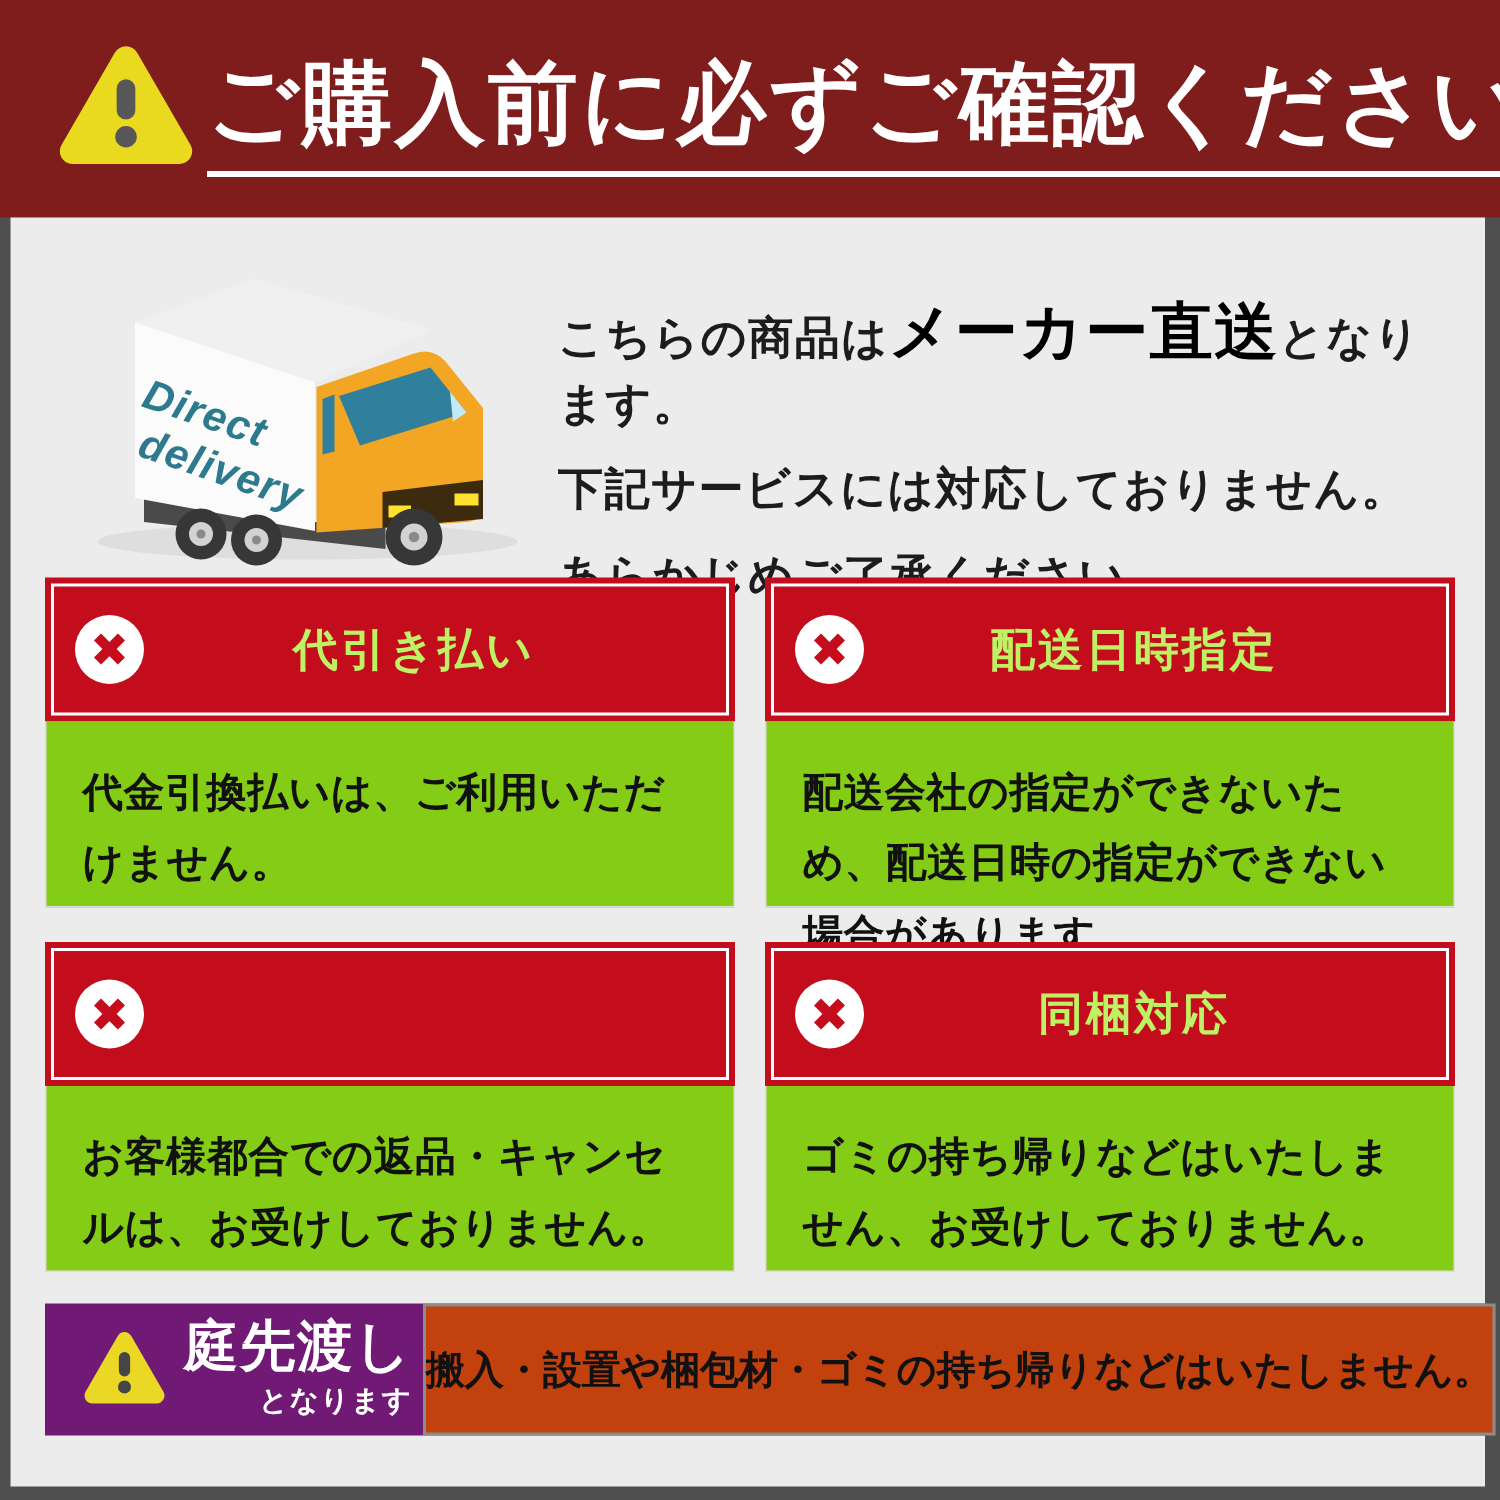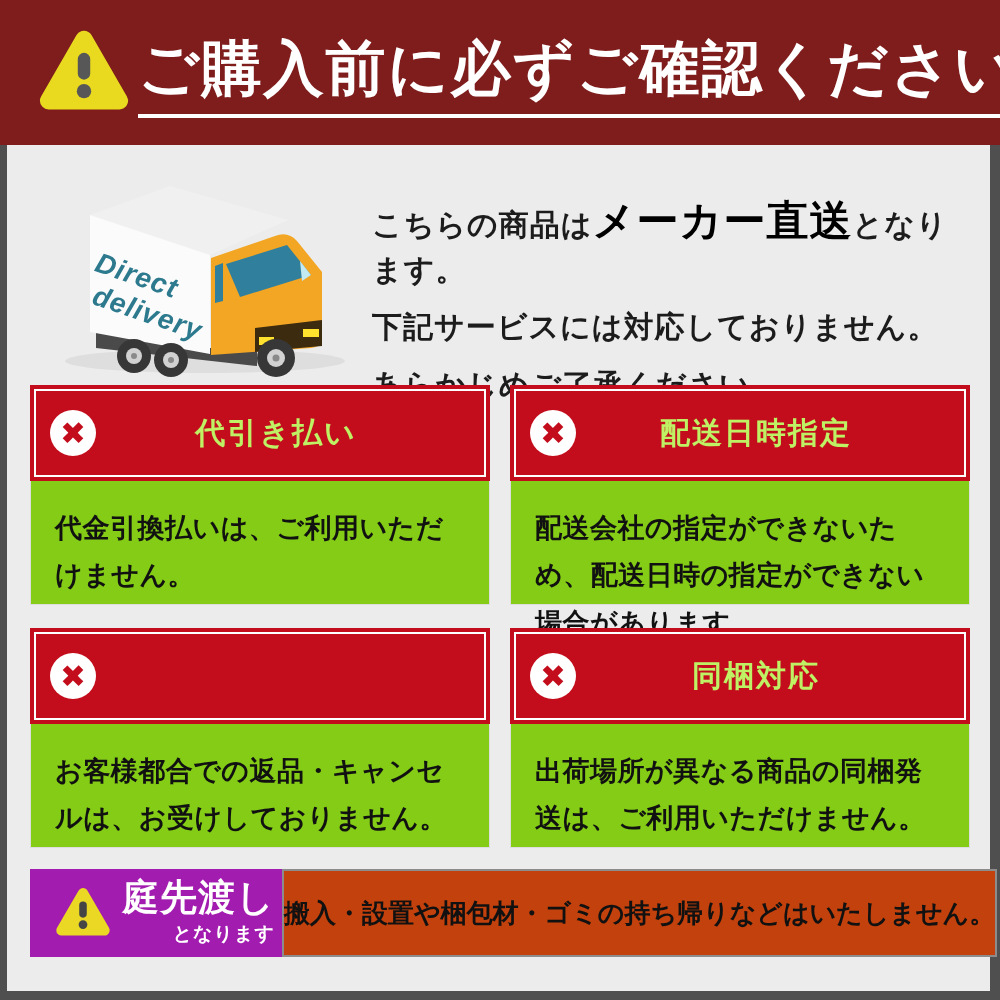--- a/index.html
+++ b/index.html
@@ -60,21 +60,21 @@
     font-size:27px; font-weight:600; color:#111;
     line-height:1.75; letter-spacing:0.5px;
     word-break:break-all;
   }
   
   .bottom-bar {
     position:absolute; left:30px; top:869px; width:940px; height:88px;
     display:flex;
   }
   .badge {
-    flex:none; width:252px; background:#a21caf;
+    flex:none; width:252px; background:#701a75;
     display:flex; align-items:center; padding-left:24px;
   }
   .badge-triangle { width:58px; height:56px; flex:none; }
   .badge-texts { margin-left:10px; color:#fff; }
   .badge-title { font-size:37px; font-weight:800; letter-spacing:1px; line-height:1.05; }
   .badge-sub { font-size:19px; font-weight:700; text-align:right; letter-spacing:1px; margin-top:3px;font-family:Liberation Serif, serif; }
   .note {
     flex:1; background:#c2410c; border:2px solid #8c8c8c;
     display:flex; align-items:center; justify-content:center;
     font-size:26px; font-weight:800; color:#111; letter-spacing:0; white-space:nowrap;
@@ -169,21 +169,21 @@
     <div class="card-body">お客様都合での返品・キャンセルは、お受けしておりません。</div>
   </div>
 
   <div class="card card-4">
     <div class="card-header">
       <div class="card-header-inner">
         <span class="x-icon">✖</span>
         <span class="card-title">同梱対応</span>
       </div>
     </div>
-    <div class="card-body">出荷場所が異なる商品の同梱発送は、ご利用いただけません。</div>
+    <div class="card-body">ゴミの持ち帰りなどはいたしません、お受けしておりません。</div>
   </div>
 
   <footer class="bottom-bar">
     <div class="badge">
       <svg class="badge-triangle" viewBox="0 0 100 96">
         <path d="M50 14 L87 78 L13 78 Z" fill="#ead824" stroke="#ead824" stroke-width="18" stroke-linejoin="round"></path>
         <rect x="43.5" y="28" width="13" height="28" rx="6.5" fill="#454545"></rect>
         <circle cx="50" cy="68" r="7.5" fill="#454545"></circle>
       </svg>
       <div class="badge-texts">

